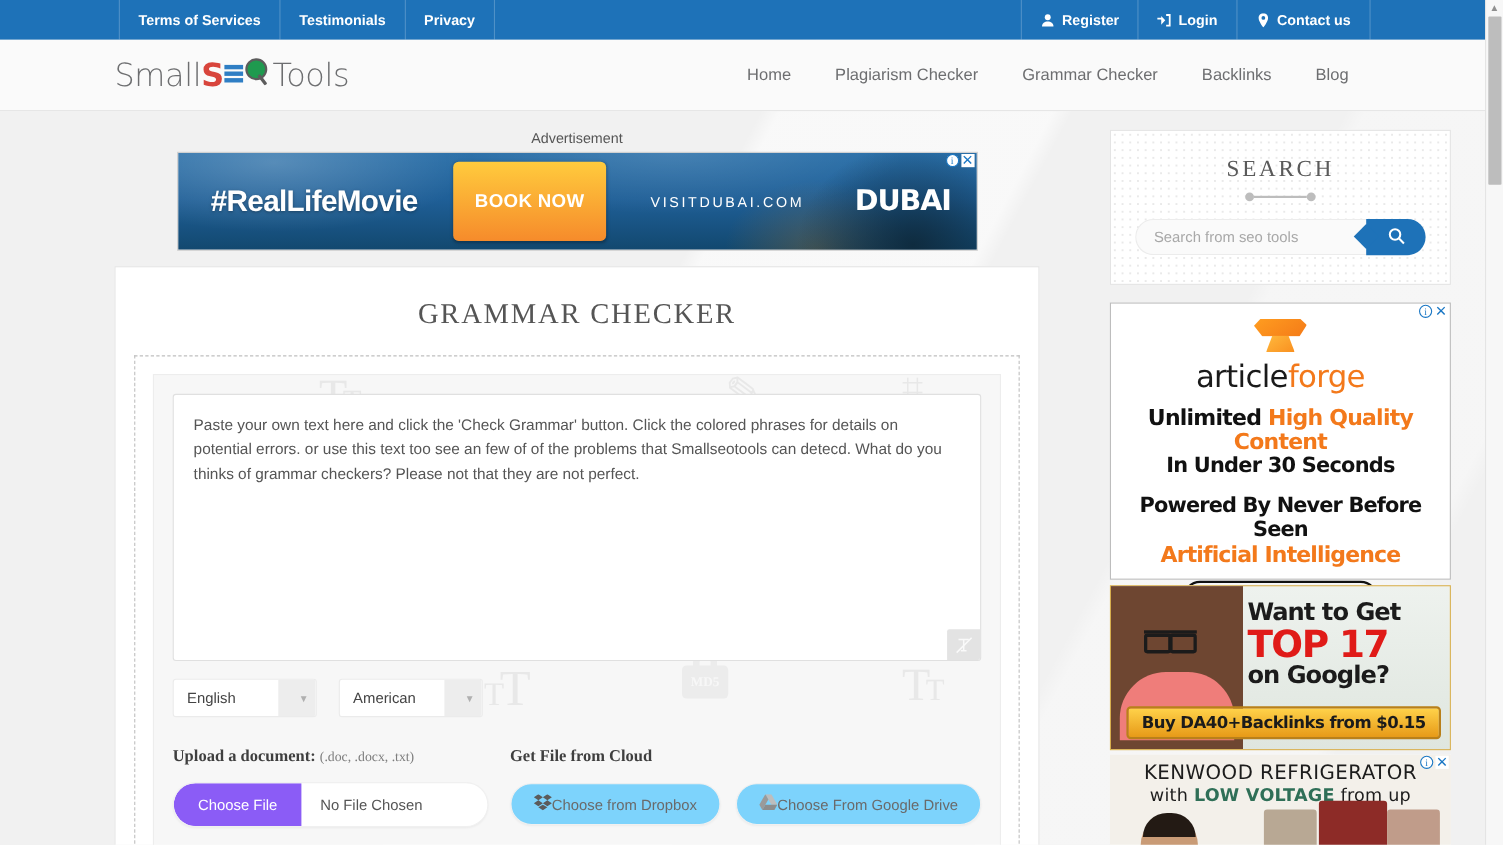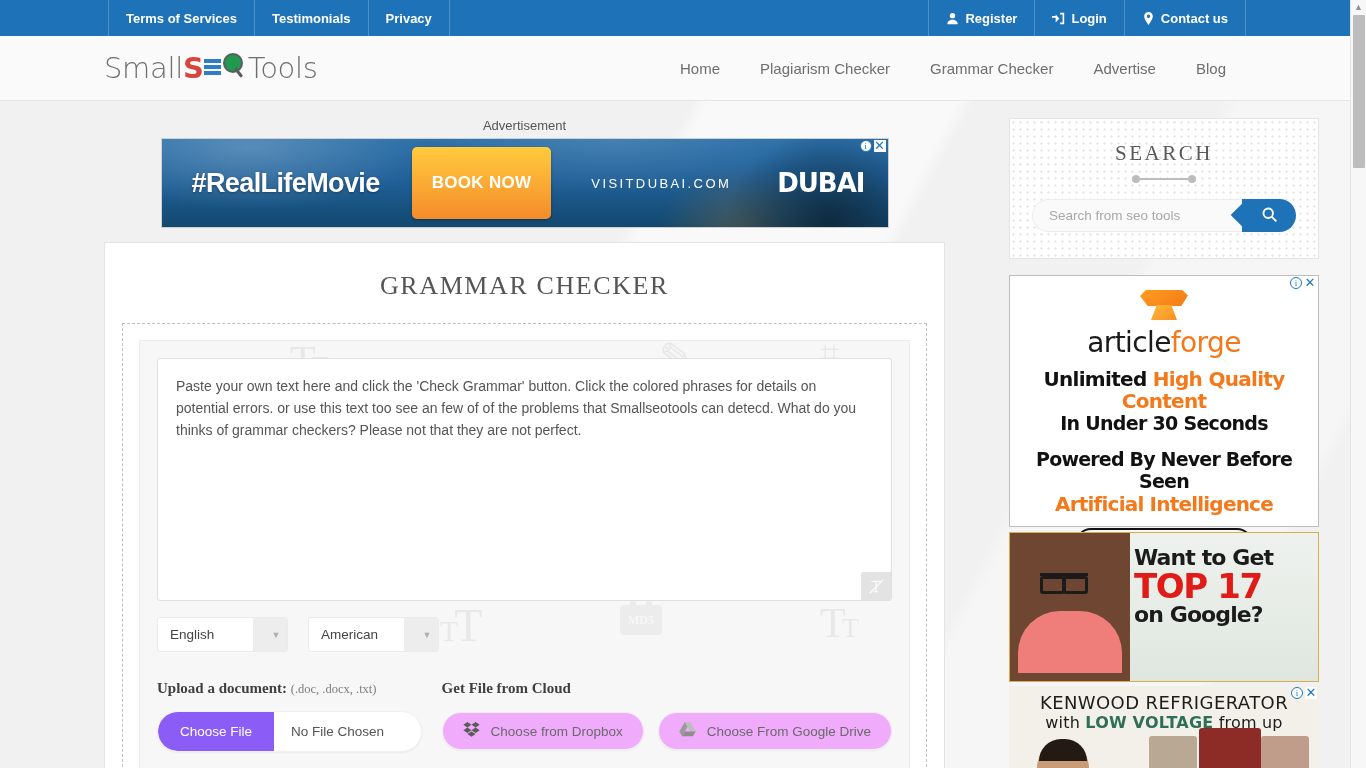--- a/index.html
+++ b/index.html
@@ -193,22 +193,22 @@
     box-shadow:0 1px 2px rgba(0,0,0,.05);
   }
   .filebox .btn {
     background:#8b5cf6; color:#fff; display:flex; align-items:center;
     padding:0 22px; font-size:13.5px; border-radius:21px 0 0 21px; cursor:pointer;
   }
   .filebox .val { display:flex; align-items:center; padding-left:17px; color:#555; font-size:13.5px; }
 
   .cloudrow { display:flex; gap:14px; margin-top:15px; }
   .cloudbtn {
-    display:flex; align-items:center; gap:11px; height:38px; padding:0 20px;
-    background:#f0abfc; border:1px solid #f0f0f0; border-radius:19px;
+    display:flex; align-items:center; height:38px; padding:0 20px;
+    background:#7dd3fc; border:1px solid #f0f0f0; border-radius:19px;
     color:#6a6a6a; font-size:13.5px; cursor:pointer; white-space:nowrap;
     box-shadow:0 1px 2px rgba(0,0,0,.05);
   }
 
   
   .searchbox {
     background:#fff; border:1px solid #e4e4e4; padding:22px 22px 26px;
     background-image:radial-gradient(circle, #e9e9e9 1px, transparent 1.1px);
     background-size:7px 7px;
   }
@@ -390,21 +390,21 @@
     <span class="lg-o">
         <span class="ring"></span>
         <span class="hand"></span>
       </span>
     <span class="lg-tools">Tools</span>
   </a>
   <div class="mainnav">
     <a href="#">Home</a>
     <a href="#">Plagiarism Checker</a>
     <a href="#">Grammar Checker</a>
-    <a href="#">Advertise</a>
+    <a href="#">Backlinks</a>
     <a href="#">Blog</a>
   </div>
 </div>
 
 <div class="wrap">
 
   <div class="col-main">
 
     <div class="adlabel">Advertisement</div>
 
@@ -553,20 +553,21 @@
     <div class="sidead" style="border:0;margin-top:5px">
       <div class="t10">
         <div class="photo"></div>
         <div class="glasses"></div>
         <div class="shoulders"></div>
         <div class="txt">
           <div class="w1">Want to Get</div>
           <div class="w2">TOP 17</div>
           <div class="w3">on Google?</div>
         </div>
+        <div class="bar">Buy DA40+Backlinks from $0.15</div>
       </div>
     </div>
 
     <div class="sidead" style="border:0;margin-top:4px">
       <div class="kw">
         <div class="k1">KENWOOD REFRIGERATOR</div>
         <div class="k2">
           <span>with </span><b>LOW VOLTAGE</b><span> from up</span>
         </div>
         <div class="man"></div>

